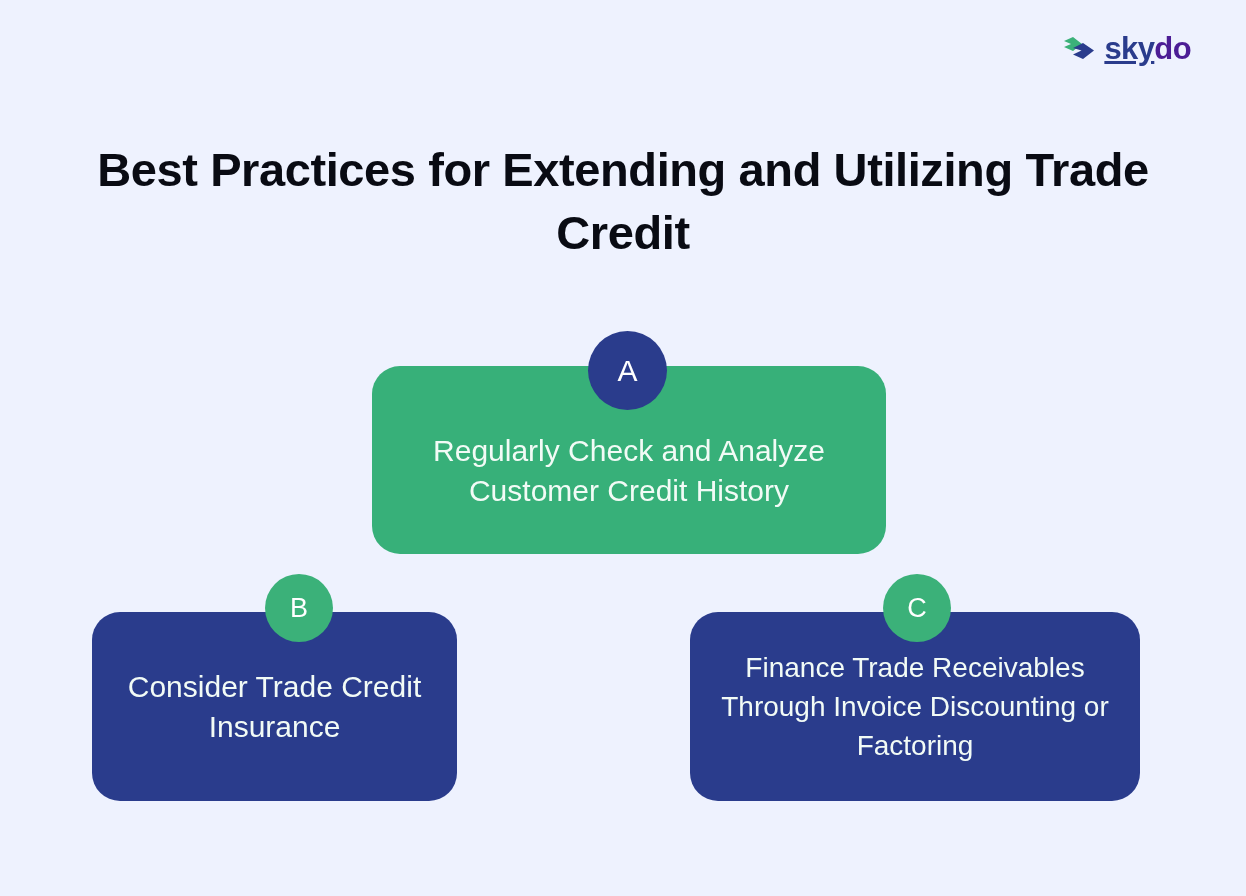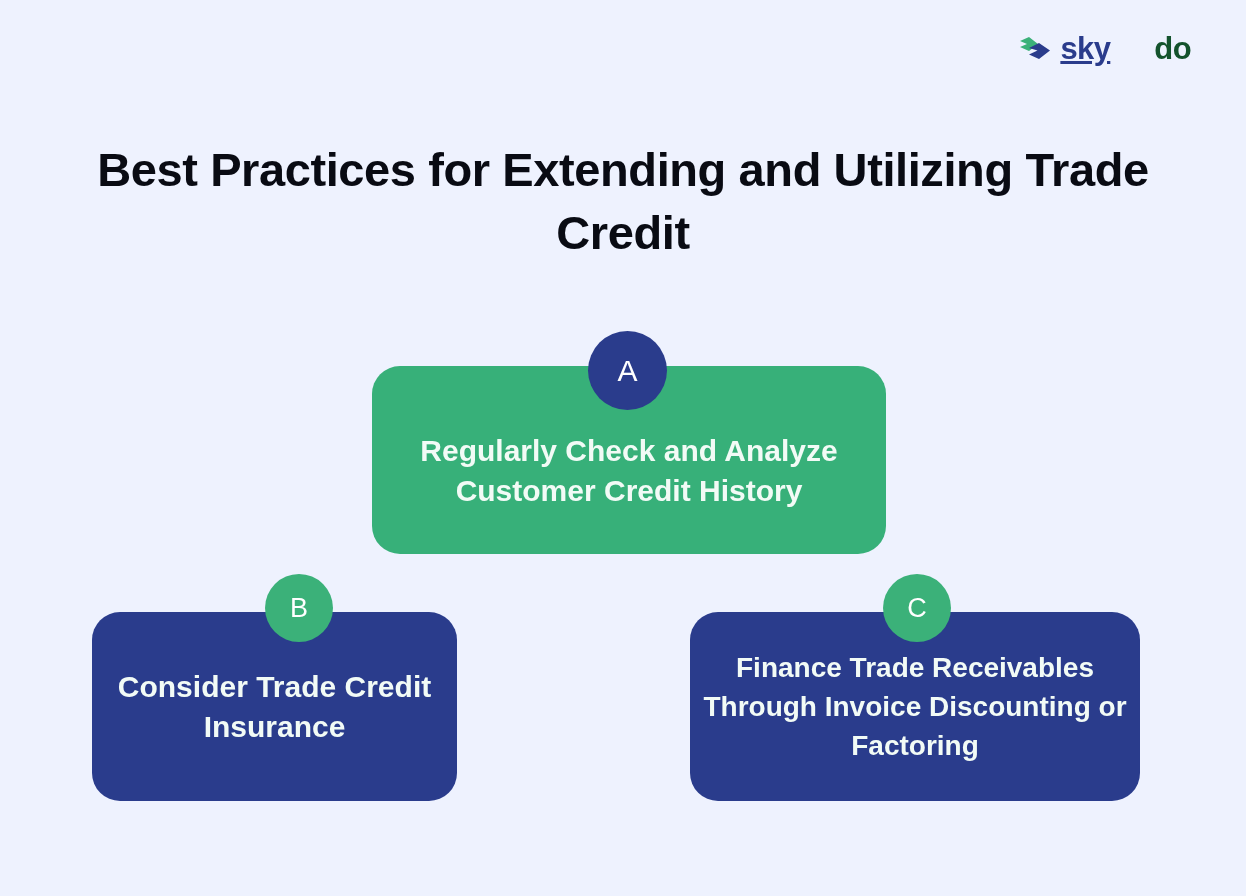--- a/index.html
+++ b/index.html
@@ -29,21 +29,21 @@
     height: 30px;
     display: block;
   }
   .logo-text {
     font-size: 31px;
     font-weight: 700;
     letter-spacing: -0.6px;
     line-height: 1;
   }
   .logo-text .sky { color: #2a3c8c; text-decoration: underline; }
-  .logo-text .do  { color: #14532d; margin-left: 44px; }
+  .logo-text .do  { color: #4c1d95; }
 
   
   .page-title {
     position: absolute;
     top: 108px;
     left: 0;
     width: 1246px;
     text-align: center;
     color: #090b13;
     font-size: 47px;
@@ -60,21 +60,21 @@
     border-radius: 28px;
     box-sizing: border-box;
     display: flex;
     align-items: center;
     justify-content: center;
     text-align: center;
     color: #f2fbf6;
   }
   .card-text {
     line-height: 1.33;
-    font-weight: 700;
+    font-weight: 400;
     padding: 0 16px;
   }
 
   .card-a {
     left: 372px;
     top: 366px;
     width: 514px;
     height: 188px;
     background: #37b079;
   }

